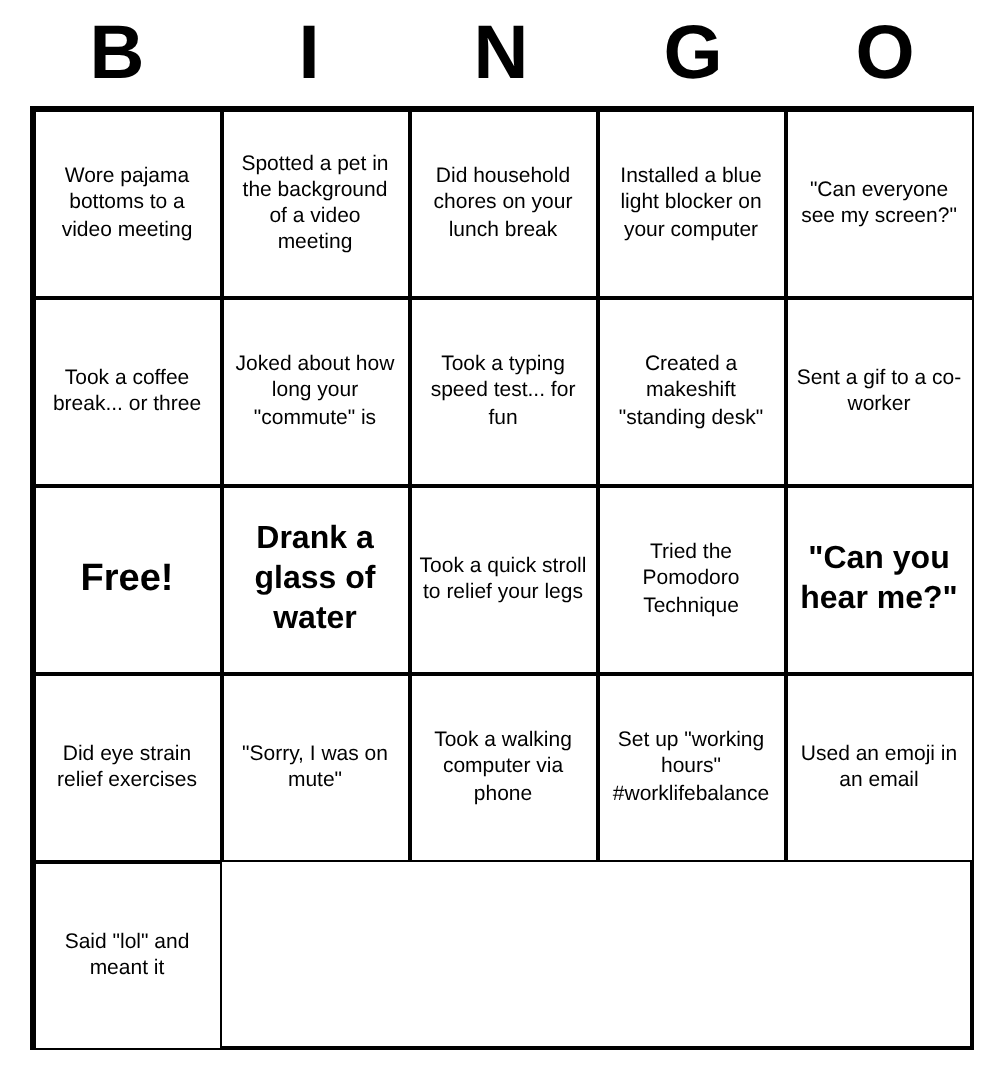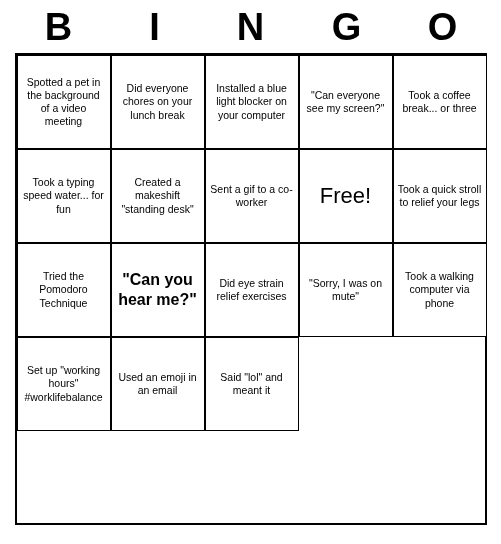--- a/index.html
+++ b/index.html
@@ -40,52 +40,55 @@
       align-items: center;
       justify-content: center;
       text-align: center;
       padding: 4px;
       font-size: 10.5px;
       line-height: 1.25;
       color: #000;
       background: #fff;
     }
     .bingo-cell.free {
-      font-size: 22px;
-      font-weight: normal;
+      font-size: 19px;
+      font-weight: bold;
     }
     .bingo-cell.large-text {
       font-size: 16px;
       font-weight: bold;
     }
   </style>
 </head>
 <body>
 
 <div class="bingo-title">
   <span class="bingo-letter">B</span>
   <span class="bingo-letter">I</span>
   <span class="bingo-letter">N</span>
   <span class="bingo-letter">G</span>
   <span class="bingo-letter">O</span>
 </div>
 
 <div class="bingo-grid">
 
+  <div class="bingo-cell">Wore pajama bottoms to a video meeting</div>
   <div class="bingo-cell">Spotted a pet in the background of a video meeting</div>
-  <div class="bingo-cell">Did everyone chores on your lunch break</div>
+  <div class="bingo-cell">Did household chores on your lunch break</div>
   <div class="bingo-cell">Installed a blue light blocker on your computer</div>
 
   <div class="bingo-cell">"Can everyone see my screen?"</div>
   <div class="bingo-cell">Took a coffee break... or three</div>
-  <div class="bingo-cell">Took a typing speed water... for fun</div>
+  <div class="bingo-cell">Joked about how long your "commute" is</div>
+  <div class="bingo-cell">Took a typing speed test... for fun</div>
   <div class="bingo-cell">Created a makeshift "standing desk"</div>
 
   <div class="bingo-cell">Sent a gif to a co-worker</div>
   <div class="bingo-cell free">Free!</div>
+  <div class="bingo-cell large-text">Drank a glass of water</div>
   <div class="bingo-cell">Took a quick stroll to relief your legs</div>
 
   <div class="bingo-cell">Tried the Pomodoro Technique</div>
   <div class="bingo-cell large-text">"Can you hear me?"</div>
   <div class="bingo-cell">Did eye strain relief exercises</div>
   <div class="bingo-cell">"Sorry, I was on mute"</div>
 
   <div class="bingo-cell">Took a walking computer via phone</div>
   <div class="bingo-cell">Set up "working hours" #worklifebalance</div>
   <div class="bingo-cell">Used an emoji in an email</div>

